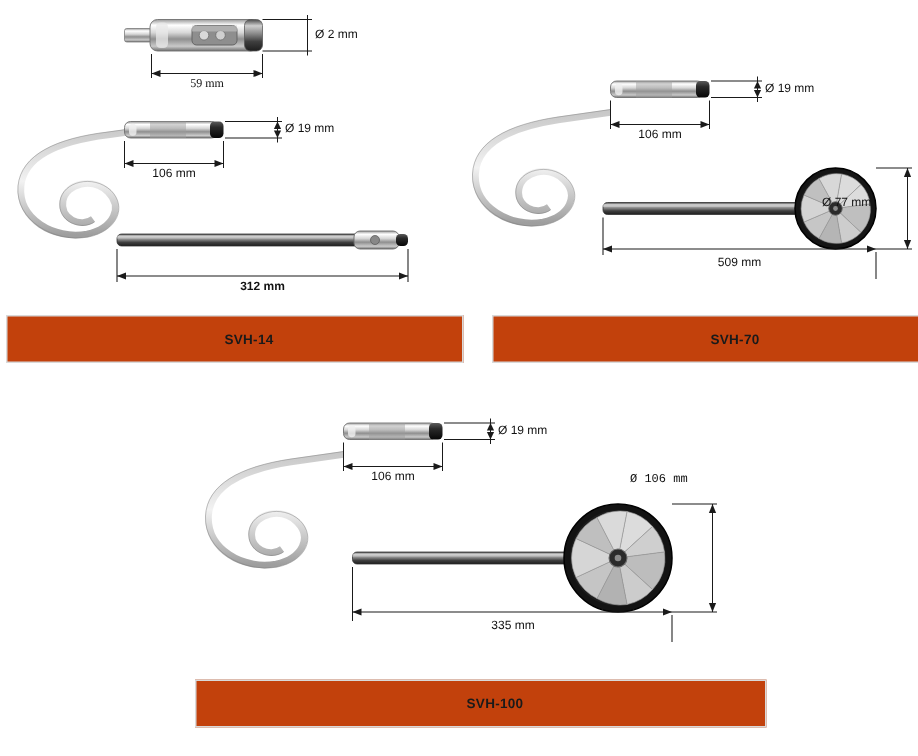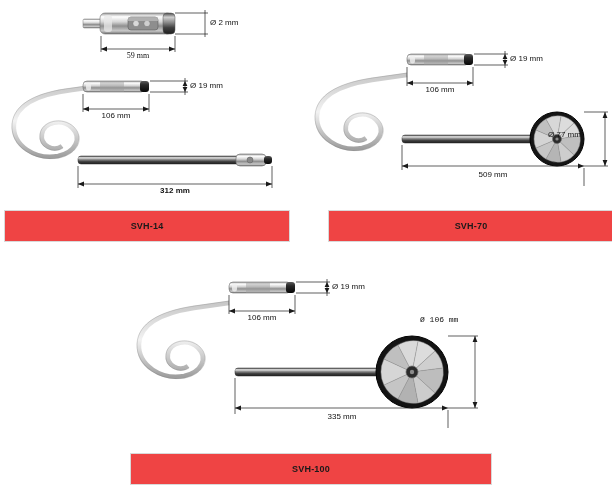--- a/index.html
+++ b/index.html
@@ -13,29 +13,30 @@
     position: relative;
     font-family: "Liberation Sans", sans-serif;
     overflow: hidden;
   }
   .panel {
     position: absolute;
   }
   
   .caption {
     position: absolute;
-    background: #ef4444;
+    background: #c2410c;
     border: 1px solid #d9d9d9;
     display: flex;
     align-items: center;
     justify-content: center;
     font-size: 9px;
     font-weight: bold;
     color: #1a1a1a;
     letter-spacing: 0.2px;
+    padding-left: 19px;
   }
   
   .dim {
     position: absolute;
     font-size: 8px;
     color: #111;
     white-space: nowrap;
   }
   .dim-c { text-align: center; }
   svg { position: absolute; top: 0; left: 0; overflow: visible; }

